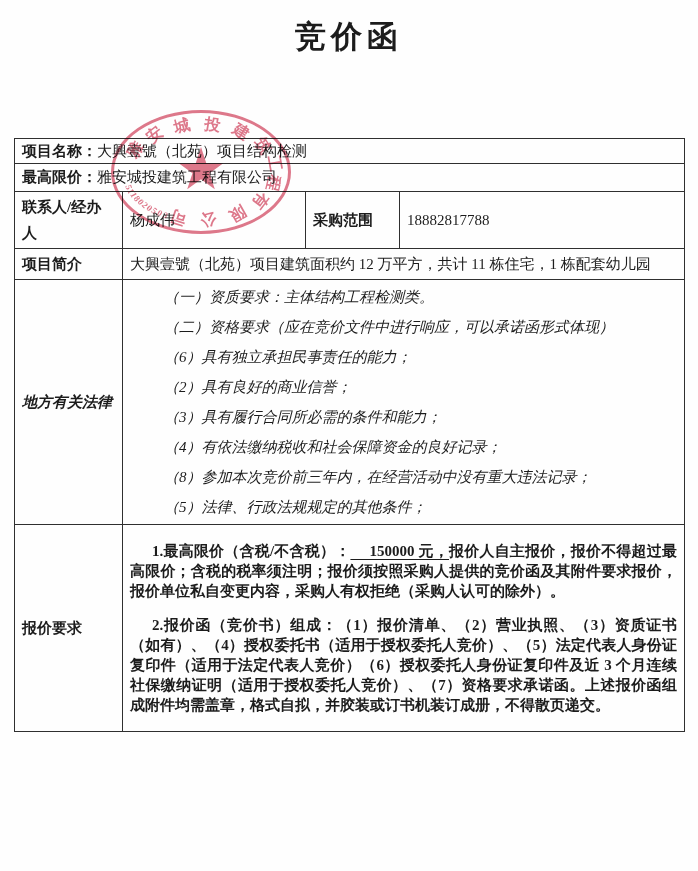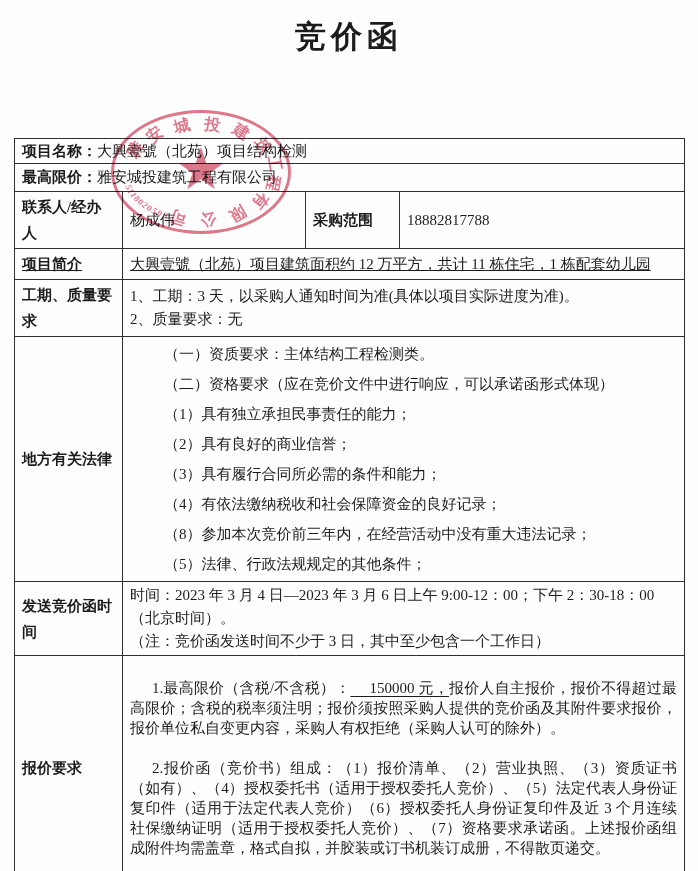--- a/index.html
+++ b/index.html
@@ -25,26 +25,26 @@
     border-collapse:collapse; table-layout:fixed;
     font-size:15px;
   }
   table.main td {
     border:1px solid #2f2f2f; vertical-align:middle;
     padding:2px 7px; overflow:hidden;
   }
   td.lbl { font-weight:700; line-height:26px; }
   .inline-lbl { font-weight:700; }
   tr.r1 td{height:25px;} tr.r2 td{height:28px;} tr.r3 td{height:30px;}
-  tr.r4 td{height:30px;text-decoration:underline;} tr.r5 td{height:60px;} tr.r6 td{height:54px;}
-  tr.r7 td{height:243px;} tr.r8 td{height:41px;} tr.r9 td{height:144px;}
+  tr.r4 td{height:30px;} tr.r5 td{height:60px;} tr.r6 td{height:54px;}
+  tr.r7 td{height:243px;font-style:italic;} tr.r8 td{height:41px;} tr.r9 td{height:144px;}
   .scope-text { line-height:29px; text-align:justify; }
   .two-line div { line-height:23px; }
   .qual-item { line-height:30px; padding-left:34px; }
-  .quote p { line-height:20px; text-align:justify; text-indent:22px; margin:20px 0; }
+  .quote p { line-height:20px; text-align:justify; text-indent:22px; margin:14px 0;font-weight:bold; }
 
   
   .stamp {
     position:absolute; left:111px; top:110px; width:180px; height:124px;
     pointer-events:none; opacity:.8; mix-blend-mode:multiply; z-index:5;
   }
   .stamp .ring {
     position:absolute; inset:0; border:3px solid var(--sc,#d6566e);
     border-radius:50%;
   }
@@ -91,49 +91,35 @@
       <td class="lbl">采购范围</td>
       <td>18882817788</td>
     </tr>
 
     <tr class="r4">
       <td class="lbl">项目简介</td>
       <td colspan="3">大興壹號（北苑）项目建筑面积约 12 万平方，共计 11 栋住宅，1 栋配套幼儿园</td>
     </tr>
 
 
-    <tr class="r6">
-      <td class="lbl">工期、质量要求</td>
-      <td colspan="3" class="two-line">
-        <div>1、工期：3 天，以采购人通知时间为准(具体以项目实际进度为准)。</div>
-        <div>2、质量要求：无</div>
-      </td>
-    </tr>
 
     <tr class="r7">
       <td class="lbl">地方有关法律</td>
       <td colspan="3">
         <div class="qual-item">（一）资质要求：主体结构工程检测类。</div>
         <div class="qual-item">（二）资格要求（应在竞价文件中进行响应，可以承诺函形式体现）</div>
-        <div class="qual-item">（1）具有独立承担民事责任的能力；</div>
+        <div class="qual-item">（6）具有独立承担民事责任的能力；</div>
         <div class="qual-item">（2）具有良好的商业信誉；</div>
         <div class="qual-item">（3）具有履行合同所必需的条件和能力；</div>
         <div class="qual-item">（4）有依法缴纳税收和社会保障资金的良好记录；</div>
         <div class="qual-item">（8）参加本次竞价前三年内，在经营活动中没有重大违法记录；</div>
         <div class="qual-item">（5）法律、行政法规规定的其他条件；</div>
       </td>
     </tr>
 
-    <tr class="r8">
-      <td class="lbl">发送竞价函时间</td>
-      <td colspan="3" class="two-line">
-        <div>时间：2023 年 3 月 4 日—2023 年 3 月 6 日上午 9:00-12：00；下午 2：30-18：00（北京时间）。</div>
-        <div>（注：竞价函发送时间不少于 3 日，其中至少包含一个工作日）</div>
-      </td>
-    </tr>
 
     <tr class="r9">
       <td class="lbl">报价要求</td>
       <td colspan="3" class="quote">
         <p><span>1.最高限价（含税/不含税）：</span><span class="u">　 150000 元，</span><span>报价人自主报价，报价不得超过最高限价；含税的税率须注明；报价须按照采购人提供的竞价函及其附件要求报价，报价单位私自变更内容，采购人有权拒绝（采购人认可的除外）。</span></p>
         <p>2.报价函（竞价书）组成：（1）报价清单、（2）营业执照、（3）资质证书（如有）、（4）授权委托书（适用于授权委托人竞价）、（5）法定代表人身份证复印件（适用于法定代表人竞价）（6）授权委托人身份证复印件及近 3 个月连续社保缴纳证明（适用于授权委托人竞价）、（7）资格要求承诺函。上述报价函组成附件均需盖章，格式自拟，并胶装或订书机装订成册，不得散页递交。</p>
       </td>
     </tr>
 
   </tbody>

